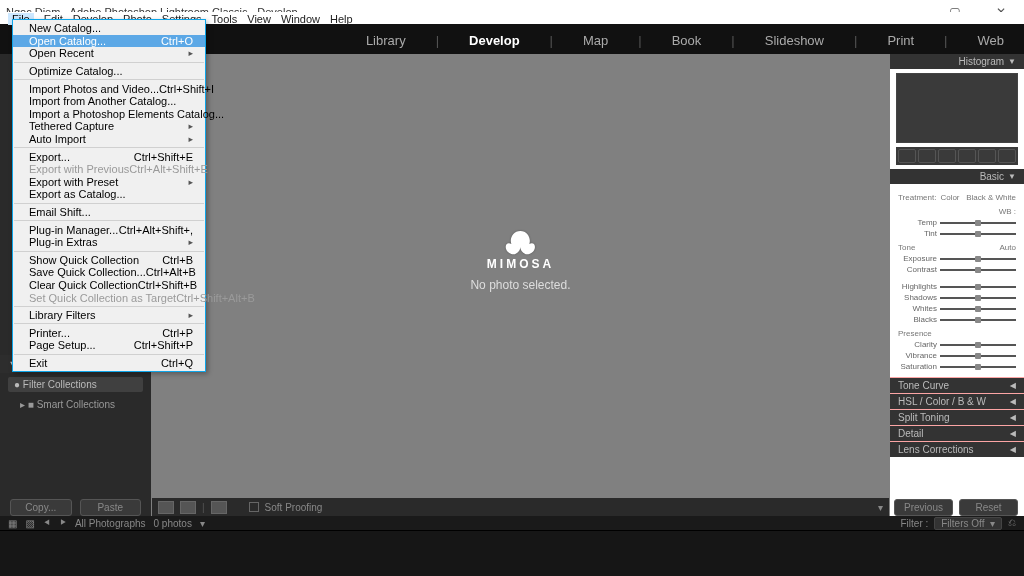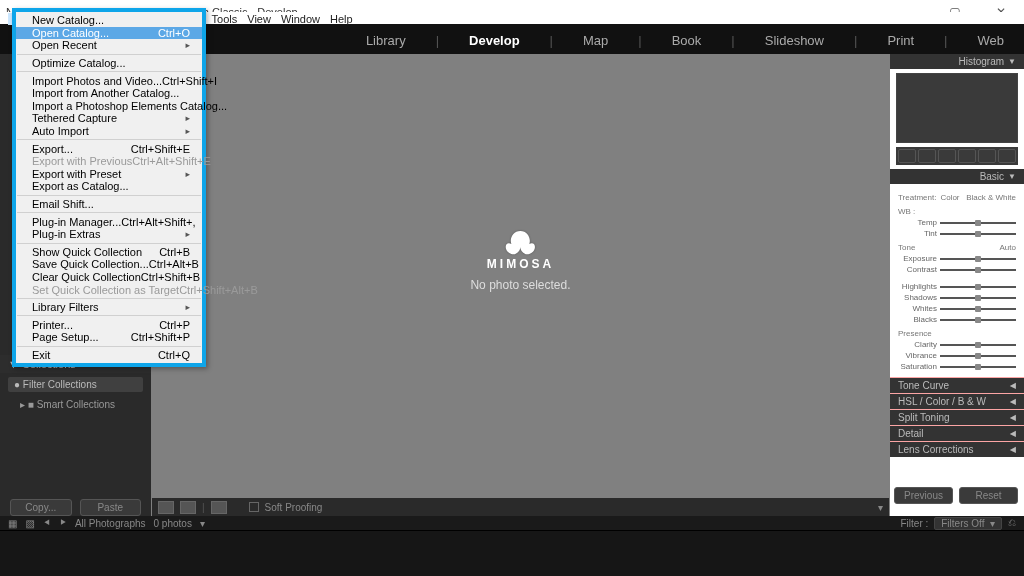--- a/index.html
+++ b/index.html
@@ -5,21 +5,21 @@
 * { margin:0; padding:0; box-sizing:border-box; font-family:"Segoe UI",Tahoma,sans-serif; }
 body { width:1024px; height:576px; background:#111; overflow:hidden; font-size:11px; color:#ccc; }
 
 .titlebar { height:24px; background:#fff; display:flex; align-items:center; padding:0 6px; color:#333; font-size:11px; position:relative;}
 .titlebar .winctrl { position:absolute; right:0; top:0; display:flex; }
 .titlebar .winctrl span { width:46px; height:24px; display:flex; align-items:center; justify-content:center; color:#555; font-size:12px;}
 .menubar { display:flex; gap:10px; padding-left:6px; font-size:11px; color:#222;}
 .menubar span { cursor:default; }
 .menubar span.sel { background:#cde8ff; color:#000; padding:0 4px; }
 
-.file-menu { position:absolute; left:12px; top:8px; width:194px; background:#f0f0f0; border:4px solid #0ea5e9; box-shadow:2px 2px 5px rgba(0,0,0,.3); color:#000; font-size:11px; z-index:100; padding:2px 0;}
+.file-menu { position:absolute; left:12px; top:19px; width:194px; background:#f0f0f0; border:1px solid #0ea5e9; box-shadow:2px 2px 5px rgba(0,0,0,.3); color:#000; font-size:11px; z-index:100; padding:2px 0;}
 .file-menu .mi { display:flex; justify-content:space-between; align-items:center; padding:1px 12px 1px 16px; height:12.6px; white-space:nowrap; }
 .file-menu .mi.hl { background:#5ca8e6; color:#fff;}
 .file-menu .mi.dis { color:#9a9a9a; }
 .file-menu .sep { height:1px; background:#d0d0d0; margin:2px 1px; }
 .file-menu .sub { font-size:9px; color:#555; }
 
 .modules { height:28px; background:#111; display:flex; align-items:center; justify-content:flex-end; padding-right:14px; gap:24px; font-size:13px; color:#aaa;}
 .modules span { padding:0 6px;}
 .modules span.active { color:#fff; font-weight:600;}
 .modules .div { color:#555; padding:0;}
@@ -250,21 +250,21 @@
       </div>
     <div class="rp-head">
         <span>Basic</span>
         <span class="tri">▼</span>
       </div>
     <div class="basic-body">
       <div class="subhead">
           <span>Treatment:</span>
           <span><span>Color</span> &nbsp; <span>Black &amp; White</span></span>
         </div>
-      <div class="subhead" style="justify-content:flex-start">
+      <div class="subhead" style="justify-content:flex-end">
           <span>WB :</span>
         </div>
       <div class="slider-row">
           <span class="lbl">Temp</span>
           <div class="slider"></div>
         </div>
       <div class="slider-row">
           <span class="lbl">Tint</span>
           <div class="slider"></div>
         </div>
@@ -329,21 +329,21 @@
         <span>Detail</span>
         <span class="tri">◀</span>
       </div>
     <div class="section-row">
         <span>Lens Corrections</span>
         <span class="tri">◀</span>
       </div>
   </div>
 </div>
 
-<div style="position:absolute;right:6px;bottom:72px;width:124px;display:flex;gap:6px">
+<div style="position:absolute;right:6px;bottom:60px;width:124px;display:flex;gap:6px">
   <button style="flex:1;height:17px;background:#3a3a3a;border:1px solid #555;color:#888;font-size:10px;border-radius:3px">Previous</button>
   <button style="flex:1;height:17px;background:#3a3a3a;border:1px solid #555;color:#888;font-size:10px;border-radius:3px">Reset</button>
 </div>
 
 <div class="toolbar" style="bottom:60px">
   <div class="box"></div>
   <div class="box"></div>
   <div style="color:#555">|</div>
   <div class="box"></div>
   <div style="width:10px"></div>

